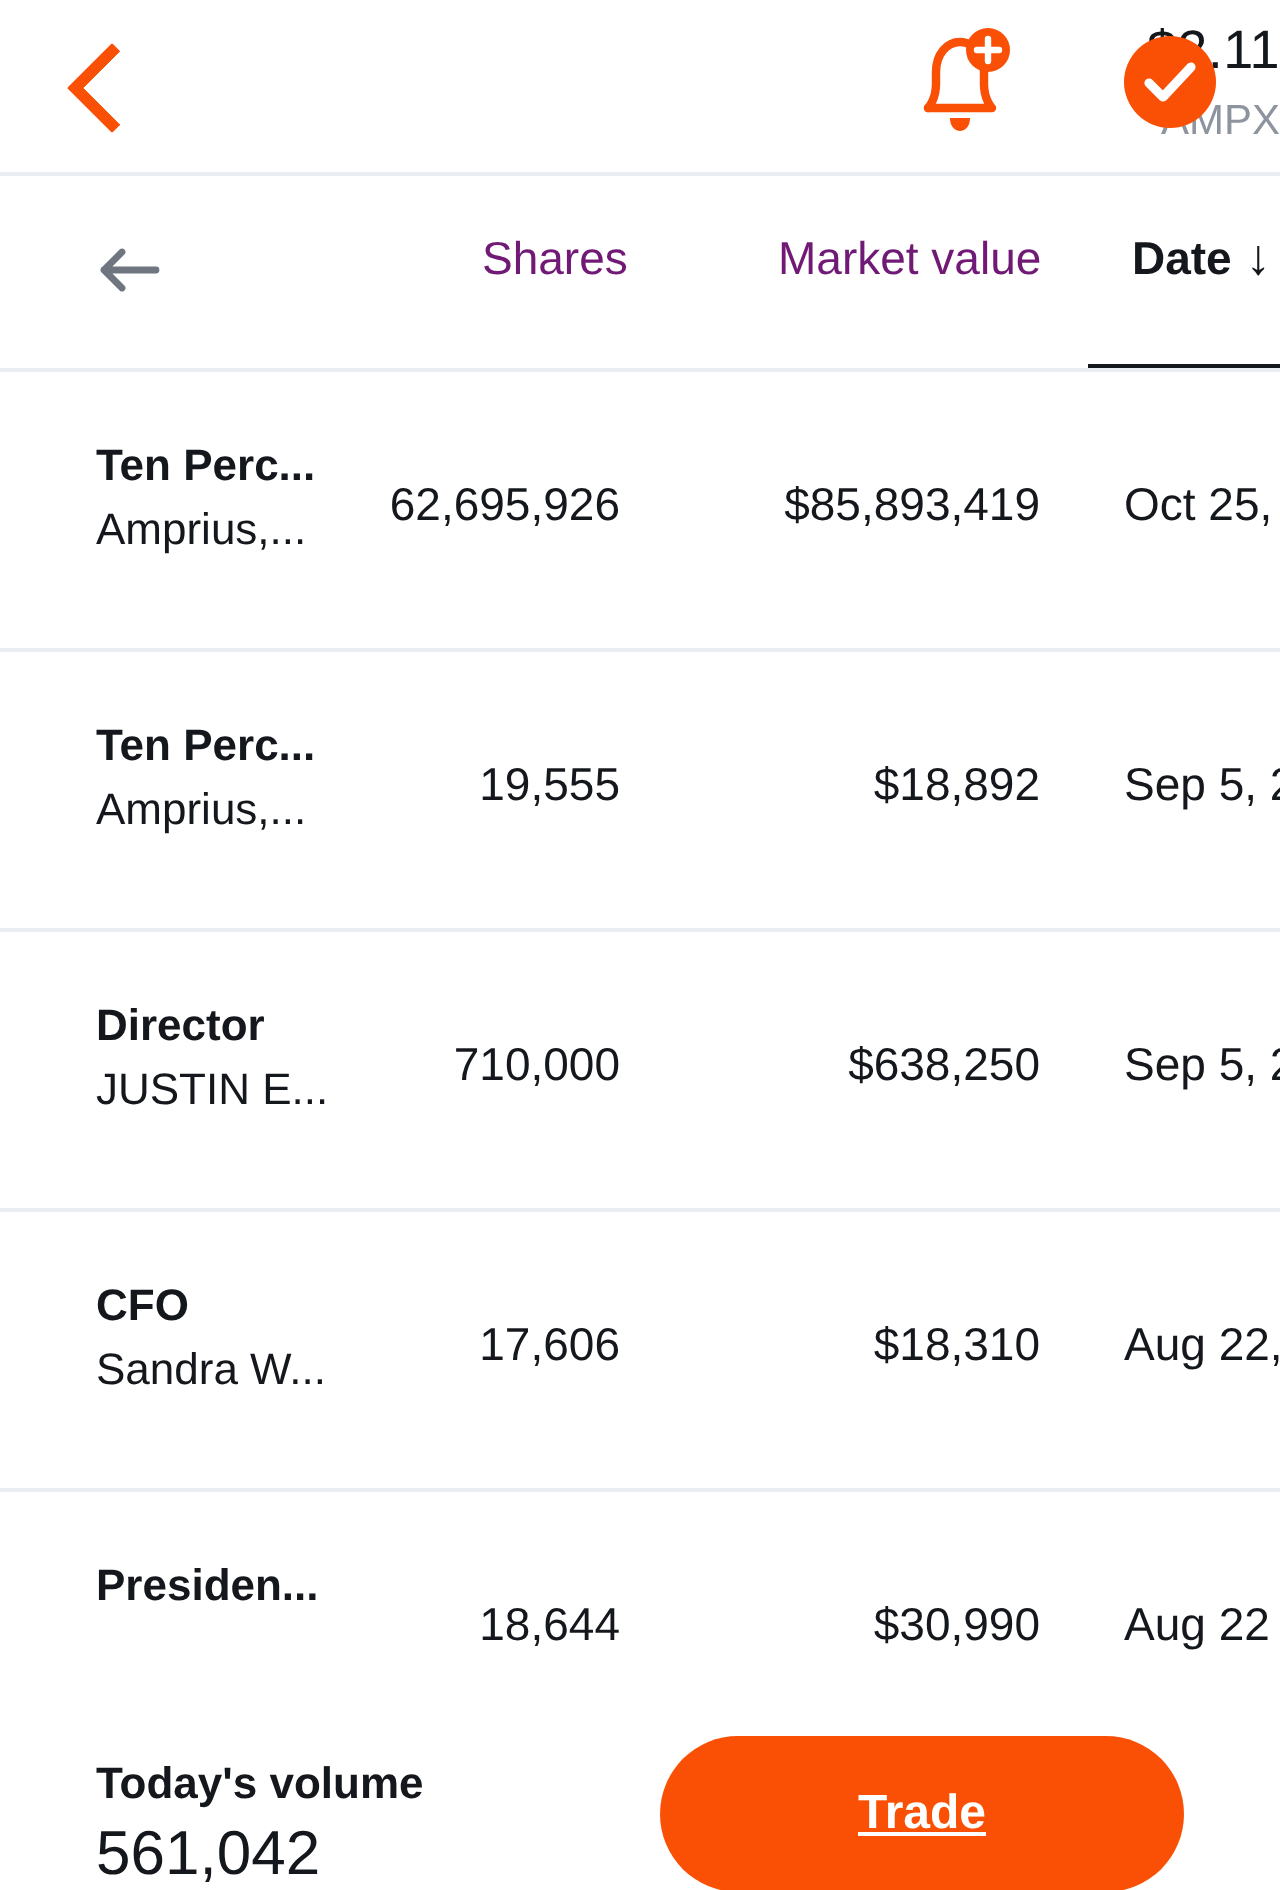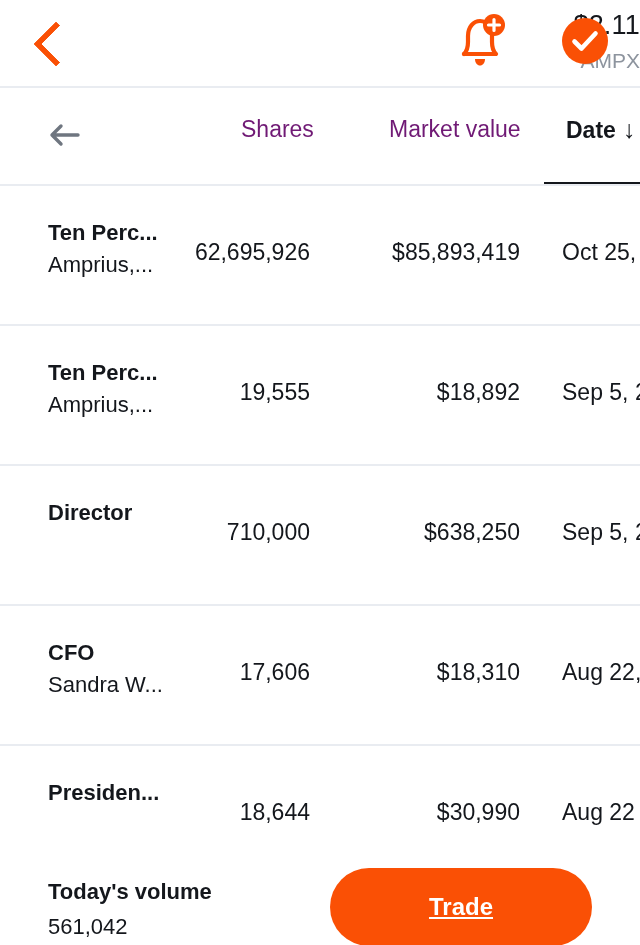--- a/index.html
+++ b/index.html
@@ -215,21 +215,21 @@
     top: 22px;
     font-size: 22px;
     font-weight: bold;
     color: #14171c;
     line-height: 30px;
   }
   .vol-value {
     position: absolute;
     left: 48px;
     top: 56px;
-    font-size: 22px;
+    font-size: 31px;
     color: #14171c;
     line-height: 32px;
   }
   .trade-btn {
     position: absolute;
     left: 330px;
     top: 13px;
     width: 262px;
     height: 78px;
     background: #fa5005;
@@ -304,20 +304,21 @@
     <div class="row">
       <div class="cell-title">Ten Perc...</div>
       <div class="cell-sub">Amprius,...</div>
       <div class="cell-num cell-shares">19,555</div>
       <div class="cell-num cell-value">$18,892</div>
       <div class="cell-date">Sep 5, 2</div>
     </div>
 
     <div class="row">
       <div class="cell-title">Director</div>
+      <div class="cell-sub">JUSTIN E...</div>
       <div class="cell-num cell-shares">710,000</div>
       <div class="cell-num cell-value">$638,250</div>
       <div class="cell-date">Sep 5, 2</div>
     </div>
 
     <div class="row">
       <div class="cell-title">CFO</div>
       <div class="cell-sub">Sandra W...</div>
       <div class="cell-num cell-shares">17,606</div>
       <div class="cell-num cell-value">$18,310</div>

